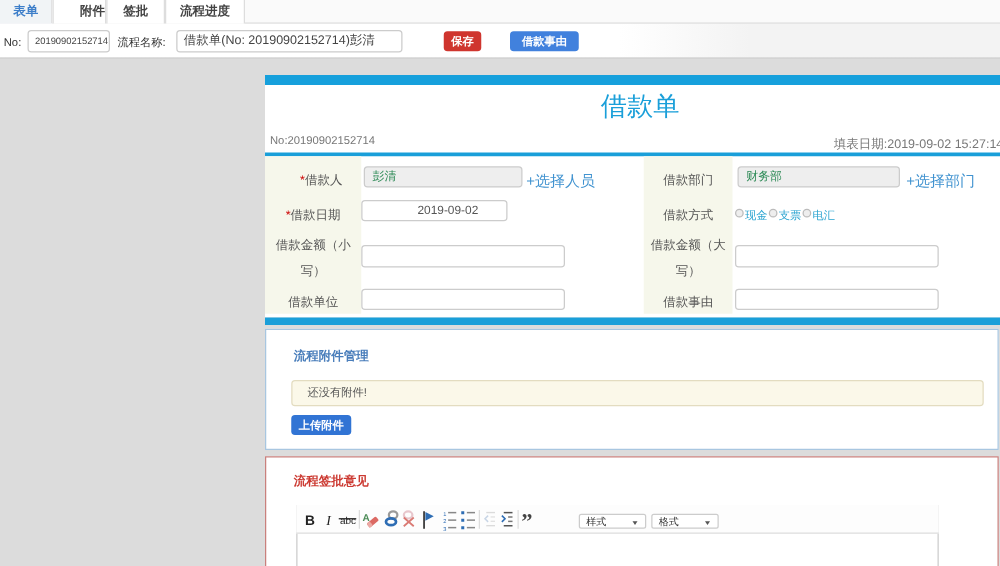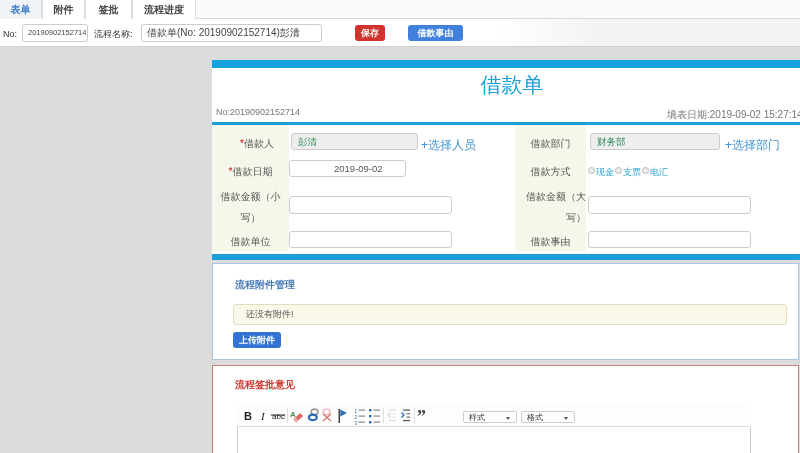--- a/index.html
+++ b/index.html
@@ -47,21 +47,21 @@
 #editor { left:237px; top:404px; width:514px; height:60px; background:#fff; border:1px solid #ccc; }
 #edtoolbar { left:237px; top:404px; width:514px; height:23px; background:#fdfdfd; border-bottom:1px solid #ddd; }
 .dd { position:absolute; top:411px; width:54px; height:12px; border:1px solid #ccc; border-radius:2px; background:#fff; font-size:8px; color:#333; line-height:11px; padding-left:5px;margin-left:29px; }
 .dd:after { content:""; position:absolute; right:6px; top:4.5px; width:0; height:0; border-left:2.5px solid transparent; border-right:2.5px solid transparent; border-top:3.5px solid #555; }
 </style>
 </head>
 <body>
 
 <div id="tabbar" class="abs"></div>
 <div class="tab active abs" style="left:0;width:42px;">表单</div>
-<div class="tab abs" style="left:42px;width:43px;">附件</div>
+<div class="tab abs" style="left:42px;width:43px;text-align:right;">附件</div>
 <div class="tab abs" style="left:85px;width:47px;">签批</div>
 <div class="tab abs" style="left:132px;width:64px;">流程进度</div>
 
 <div id="toolbar" class="abs"></div>
 <div class="tlabel" style="left:3px;top:29px;">No:</div>
 <div class="tinput" style="left:22px;top:24px;width:66px;font-size:7.5px;">20190902152714</div>
 <div class="tlabel" style="left:94px;top:29px;">流程名称:</div>
 <div class="tinput" style="left:141px;top:24px;width:181px;font-size:10px;">借款单(No: 20190902152714)彭清</div>
 <div class="btn" style="left:355px;top:25px;width:30px;background:#cf352e;">保存</div>
 <div class="btn" style="left:408px;top:25px;width:55px;background:#4181dd;">借款事由</div>
@@ -89,21 +89,21 @@
 <div class="flabel" style="left:515px;top:165px;width:71px;">借款方式</div>
 <div class="radio" style="left:588px;top:167px;"></div>
 <div class="rlabel" style="left:596px;top:166px;">现金</div>
 <div class="radio" style="left:615px;top:167px;"></div>
 <div class="rlabel" style="left:623px;top:166px;">支票</div>
 <div class="radio" style="left:642px;top:167px;"></div>
 <div class="rlabel" style="left:650px;top:166px;">电汇</div>
 
 <div class="flabel" style="left:212px;top:186px;width:77px;line-height:21px;">借款金额（小<br>写）</div>
 <div class="finput" style="left:289px;top:196px;width:163px;height:18px;"></div>
-<div class="flabel" style="left:515px;top:186px;width:71px;line-height:21px;text-align:right;">借款金额（大<br>写）</div>
+<div class="flabel" style="left:515px;top:186px;width:71px;line-height:21px;">借款金额（大<br>写）</div>
 <div class="finput" style="left:588px;top:196px;width:163px;height:18px;"></div>
 
 <div class="flabel" style="left:212px;top:235px;width:77px;">借款单位</div>
 <div class="finput" style="left:289px;top:231px;width:163px;height:17px;"></div>
 <div class="flabel" style="left:515px;top:235px;width:71px;">借款事由</div>
 <div class="finput" style="left:588px;top:231px;width:163px;height:17px;"></div>
 
 <div id="bluesep2" class="abs"></div>
 
 <div id="panel2" class="abs"></div>

